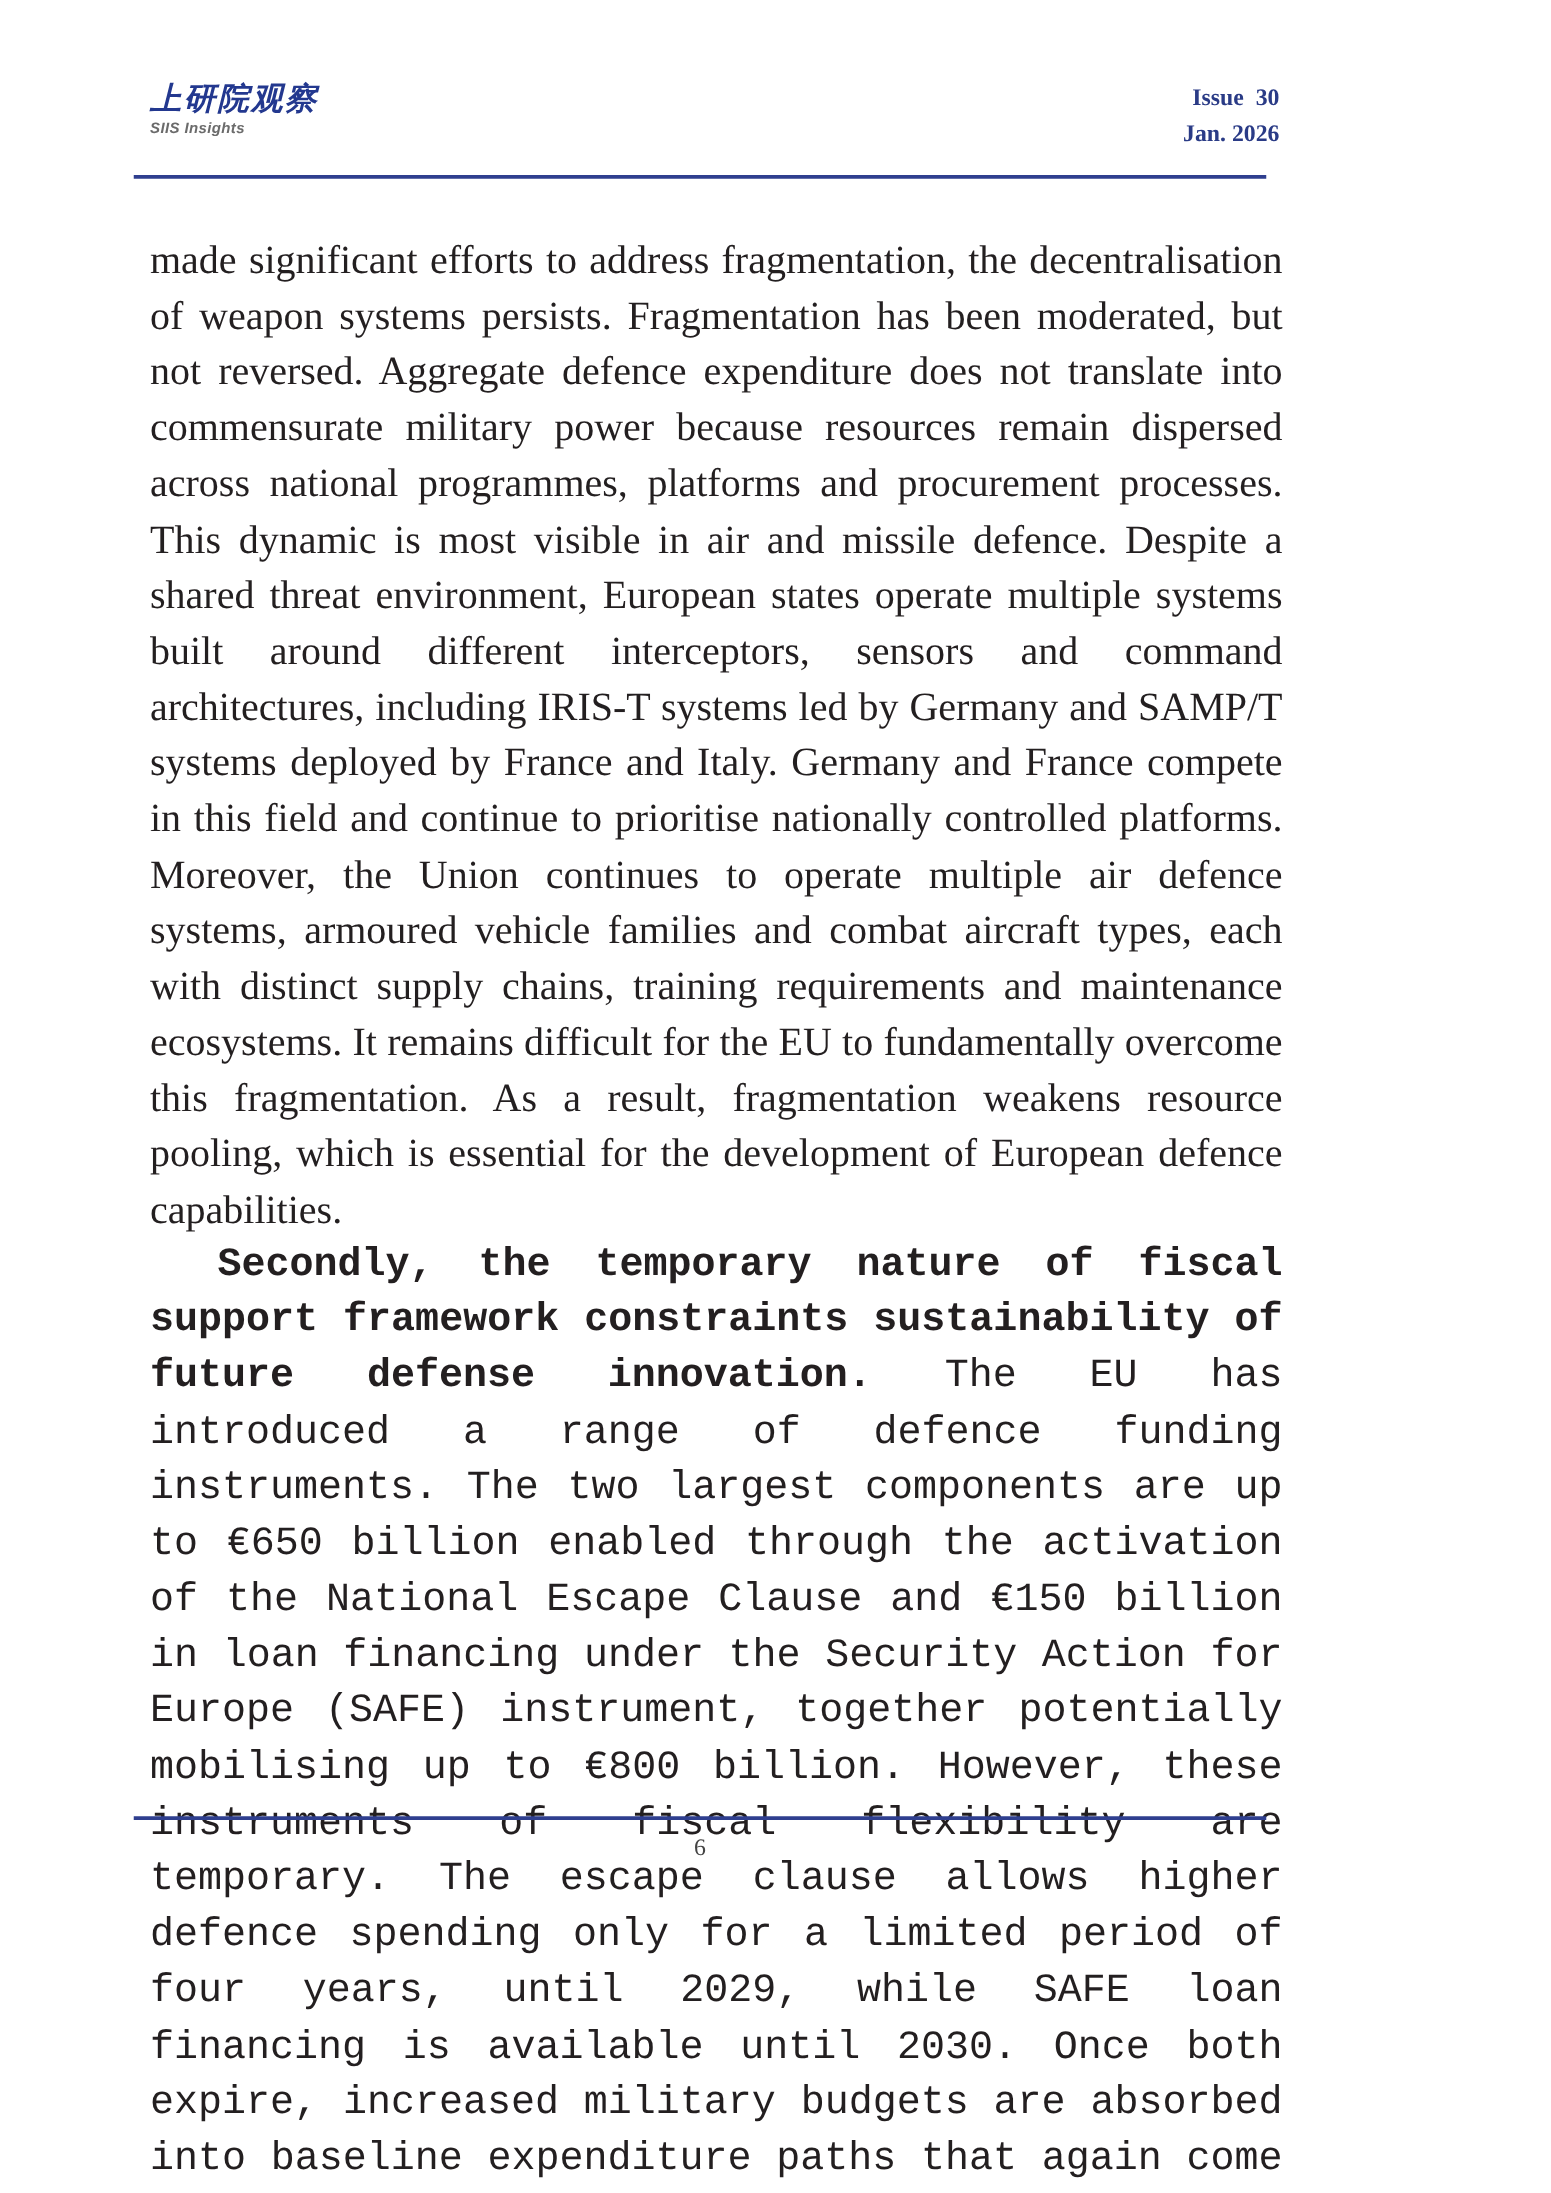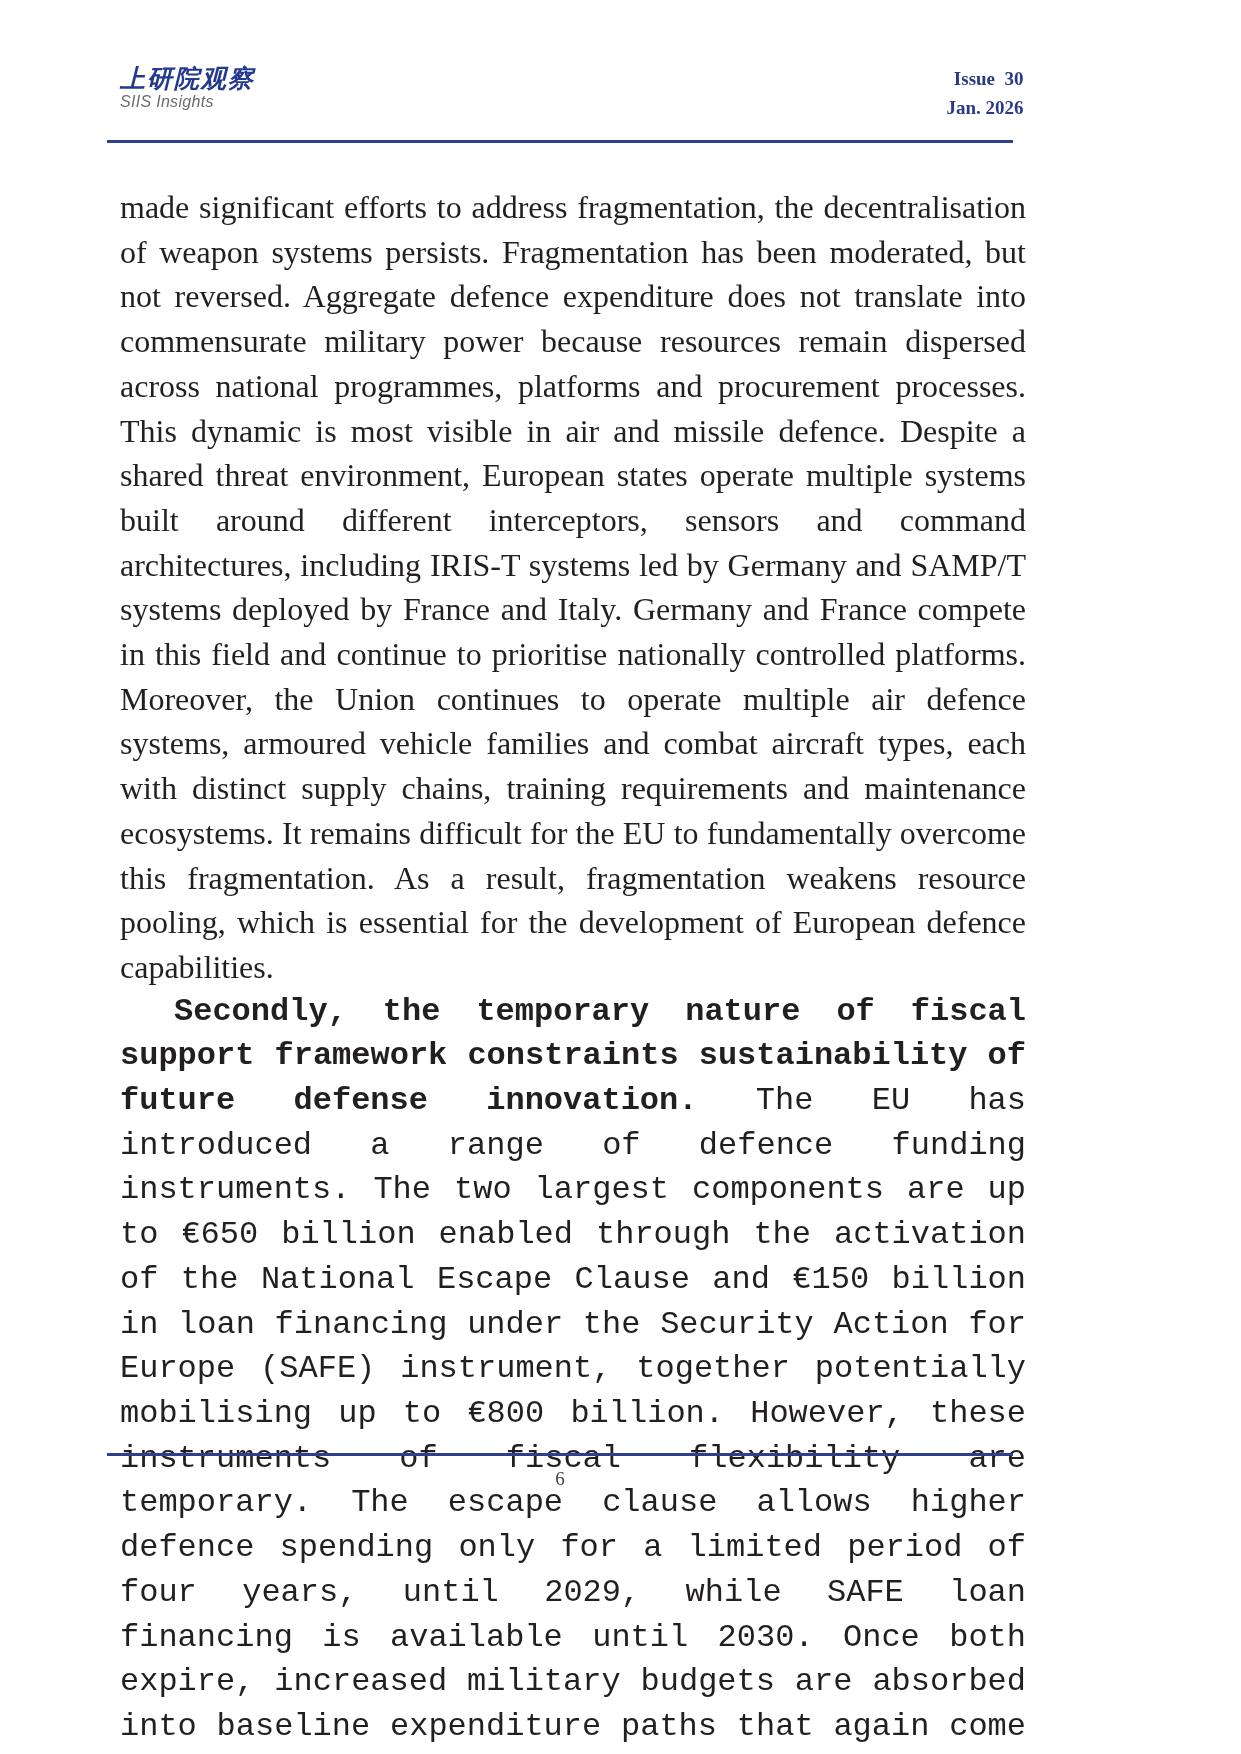--- a/index.html
+++ b/index.html
@@ -1,21 +1,21 @@
 <!DOCTYPE html>
 <html><head>
 <meta charset="utf-8">
 <style>
   html, body { margin: 0; padding: 0; background: #ffffff; }
   body { width: 1241px; height: 1754px; position: relative; overflow: hidden; }
   .page { position: absolute; left: 0; top: 0; width: 1241px; height: 1754px; background: #fff; border-radius: 21px; }
 
   .header-logo { position: absolute; left: 120px; top: 64px; }
   .logo-cn { font-family: "DejaVu Serif", serif; font-size: 25px; font-weight: bold; color: #23388f; letter-spacing: 2px; line-height: 30px; font-style: italic; }
-  .logo-en { font-family: "Liberation Sans", sans-serif; font-size: 16px; font-weight: normal; font-style: italic; color: #6b6b6b; line-height: 18px; margin-top: -1px; letter-spacing: 0.3px; }
+  .logo-en { font-family: "Liberation Sans", sans-serif; font-size: 12px; font-weight: bold; font-style: italic; color: #6b6b6b; line-height: 18px; margin-top: -1px; letter-spacing: 0.3px; }
 
   .header-issue { position: absolute; left: 985px; top: 64px; transform: translateX(-50%); text-align: right; font-family: "Liberation Serif", serif; font-weight: bold; font-size: 19px; color: #2a3b86; line-height: 29px; white-space: pre; }
 
   .rule { position: absolute; left: 107px; width: 906px; height: 3px; background: #2f3f8f; }
   .rule.top { top: 140px; }
   .rule.bottom { top: 1453px; }
 
   .body-text { position: absolute; left: 120px; top: 185px; width: 906px; font-family: "Liberation Serif", serif; font-size: 32px; line-height: 44.7px; color: #231f20; text-align: justify; }
   .body-text p { margin: 0; }
   .body-text p.indent { text-indent: 54px; font-family: Liberation Mono, monospace; }

